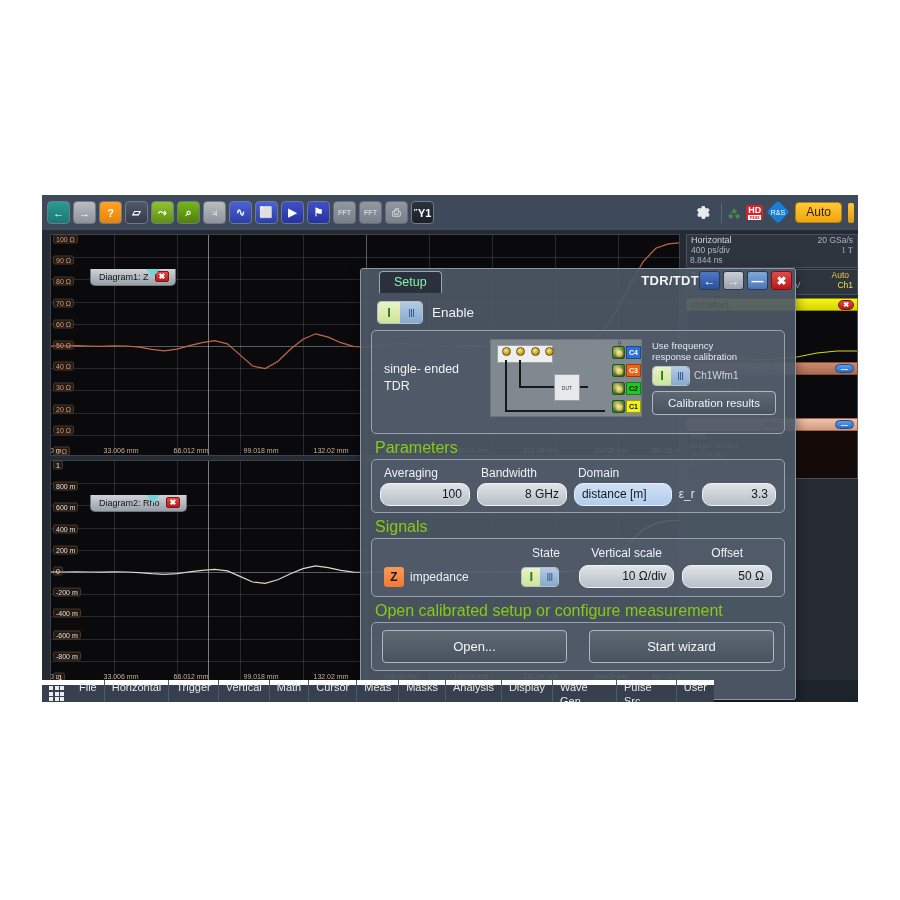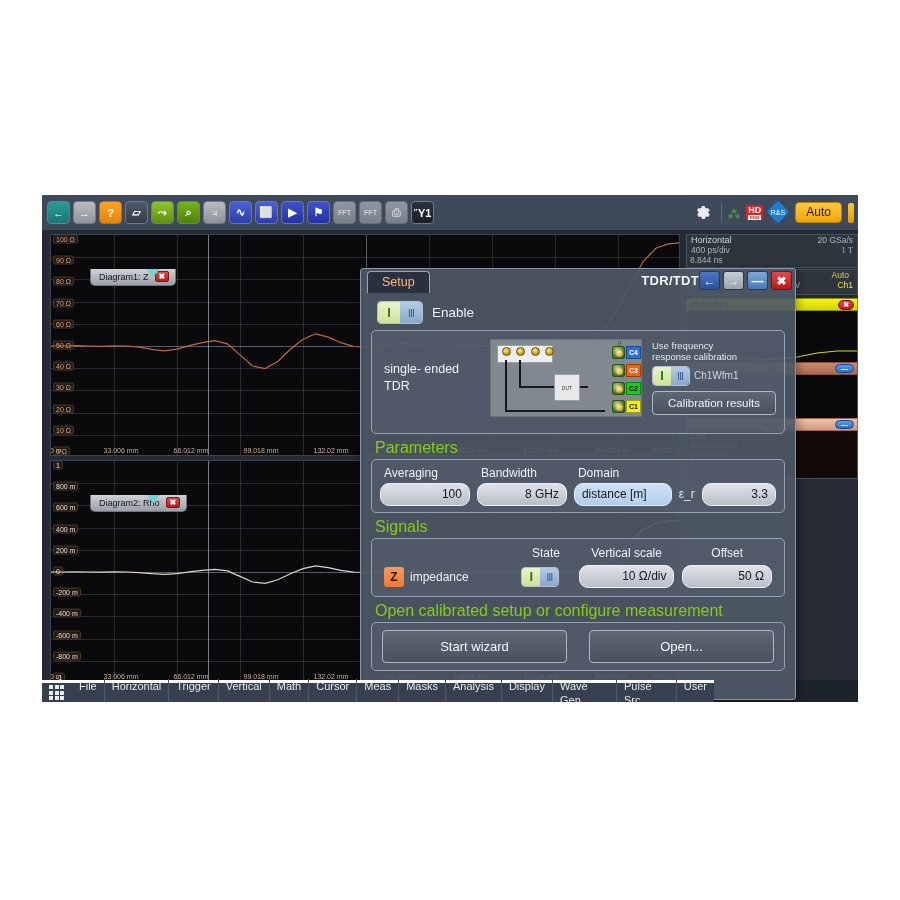--- a/index.html
+++ b/index.html
@@ -156,25 +156,25 @@
     position: absolute; left: 318px; top: 38px;
     width: 436px; height: 432px;
     background: rgba(78,88,102,.93);
     border: 1px solid #8b97a6;
     border-radius: 3px;
     color: #eef2f6;
     box-shadow: 0 3px 12px rgba(0,0,0,.45);
   }
   .dlg-head { position: relative; height: 26px; }
   .tabstrip {
-    position: absolute; left: 6px; top: 2px;
+    position: absolute; left: 18px; top: 2px;
     background: rgba(40,47,57,.92);
     border: 1px solid #9aa6b4; border-bottom: none;
     border-radius: 4px 4px 0 0;
-    padding: 3px 14px 4px; font-size: 12.5px; color: #fdba74;
+    padding: 3px 14px 4px; font-size: 12.5px; color: #86efac;
   }
   .dlg-title {
     position: absolute; right: 96px; top: 4px;
     font-size: 13px; font-weight: bold; letter-spacing: .3px; color: #f2f5f8;
   }
   .dlg-btns { position: absolute; right: 3px; top: 2px; display: flex; gap: 3px; }
   .dbtn {
     width: 21px; height: 19px; border-radius: 3px;
     display: flex; align-items: center; justify-content: center;
     font-size: 12px; color: #fff; border: 1px solid #2b3a52; font-weight: bold;
@@ -266,21 +266,21 @@
     border: 1px solid #aeb8c3; border-radius: 4px;
     color: #f2f5f8; font-size: 13px; padding: 8px 0; text-align: center;
   }
 
   
   .menubar {
     position: absolute; left: 0; bottom: 0;
     width: 672px; height: 22px;
     background: #36404e;
     display: flex; align-items: center; gap: 0;
-    border-top: 3px solid #ffffff;
+    border-top: 5px solid #ffffff;
   }
   .apps { display: grid; grid-template-columns: repeat(3, 4px); grid-template-rows: repeat(3, 4px);
     gap: 1.5px; margin: 0 8px 0 7px; }
   .apps i { background: #e8ecf1; display: block; width: 4px; height: 4px; }
   .mitem { font-size: 11px; color: #e4e9ef; padding: 0 7px; border-right: 1px solid #4e596a; line-height: 14px; }
   .mitem:last-child { border-right: none; }
 </style>
 </head>
 <body>
 
@@ -625,22 +625,22 @@
                     <div class="inp">50 Ω</div>
                   </td>
                 </tr>
               </tbody>
           </table>
         </div>
 
         <div class="grp-label">Open calibrated setup or configure measurement</div>
         <div class="group" style="padding:5px 8px;">
           <div class="btnrow">
+            <div class="bigbtn">Open...</div>
             <div class="bigbtn">Start wizard</div>
-            <div class="bigbtn">Open...</div>
           </div>
         </div>
 
       </div>
     </div>
   </div>
 
   <div class="menubar">
     <div class="apps">
       <i></i>

